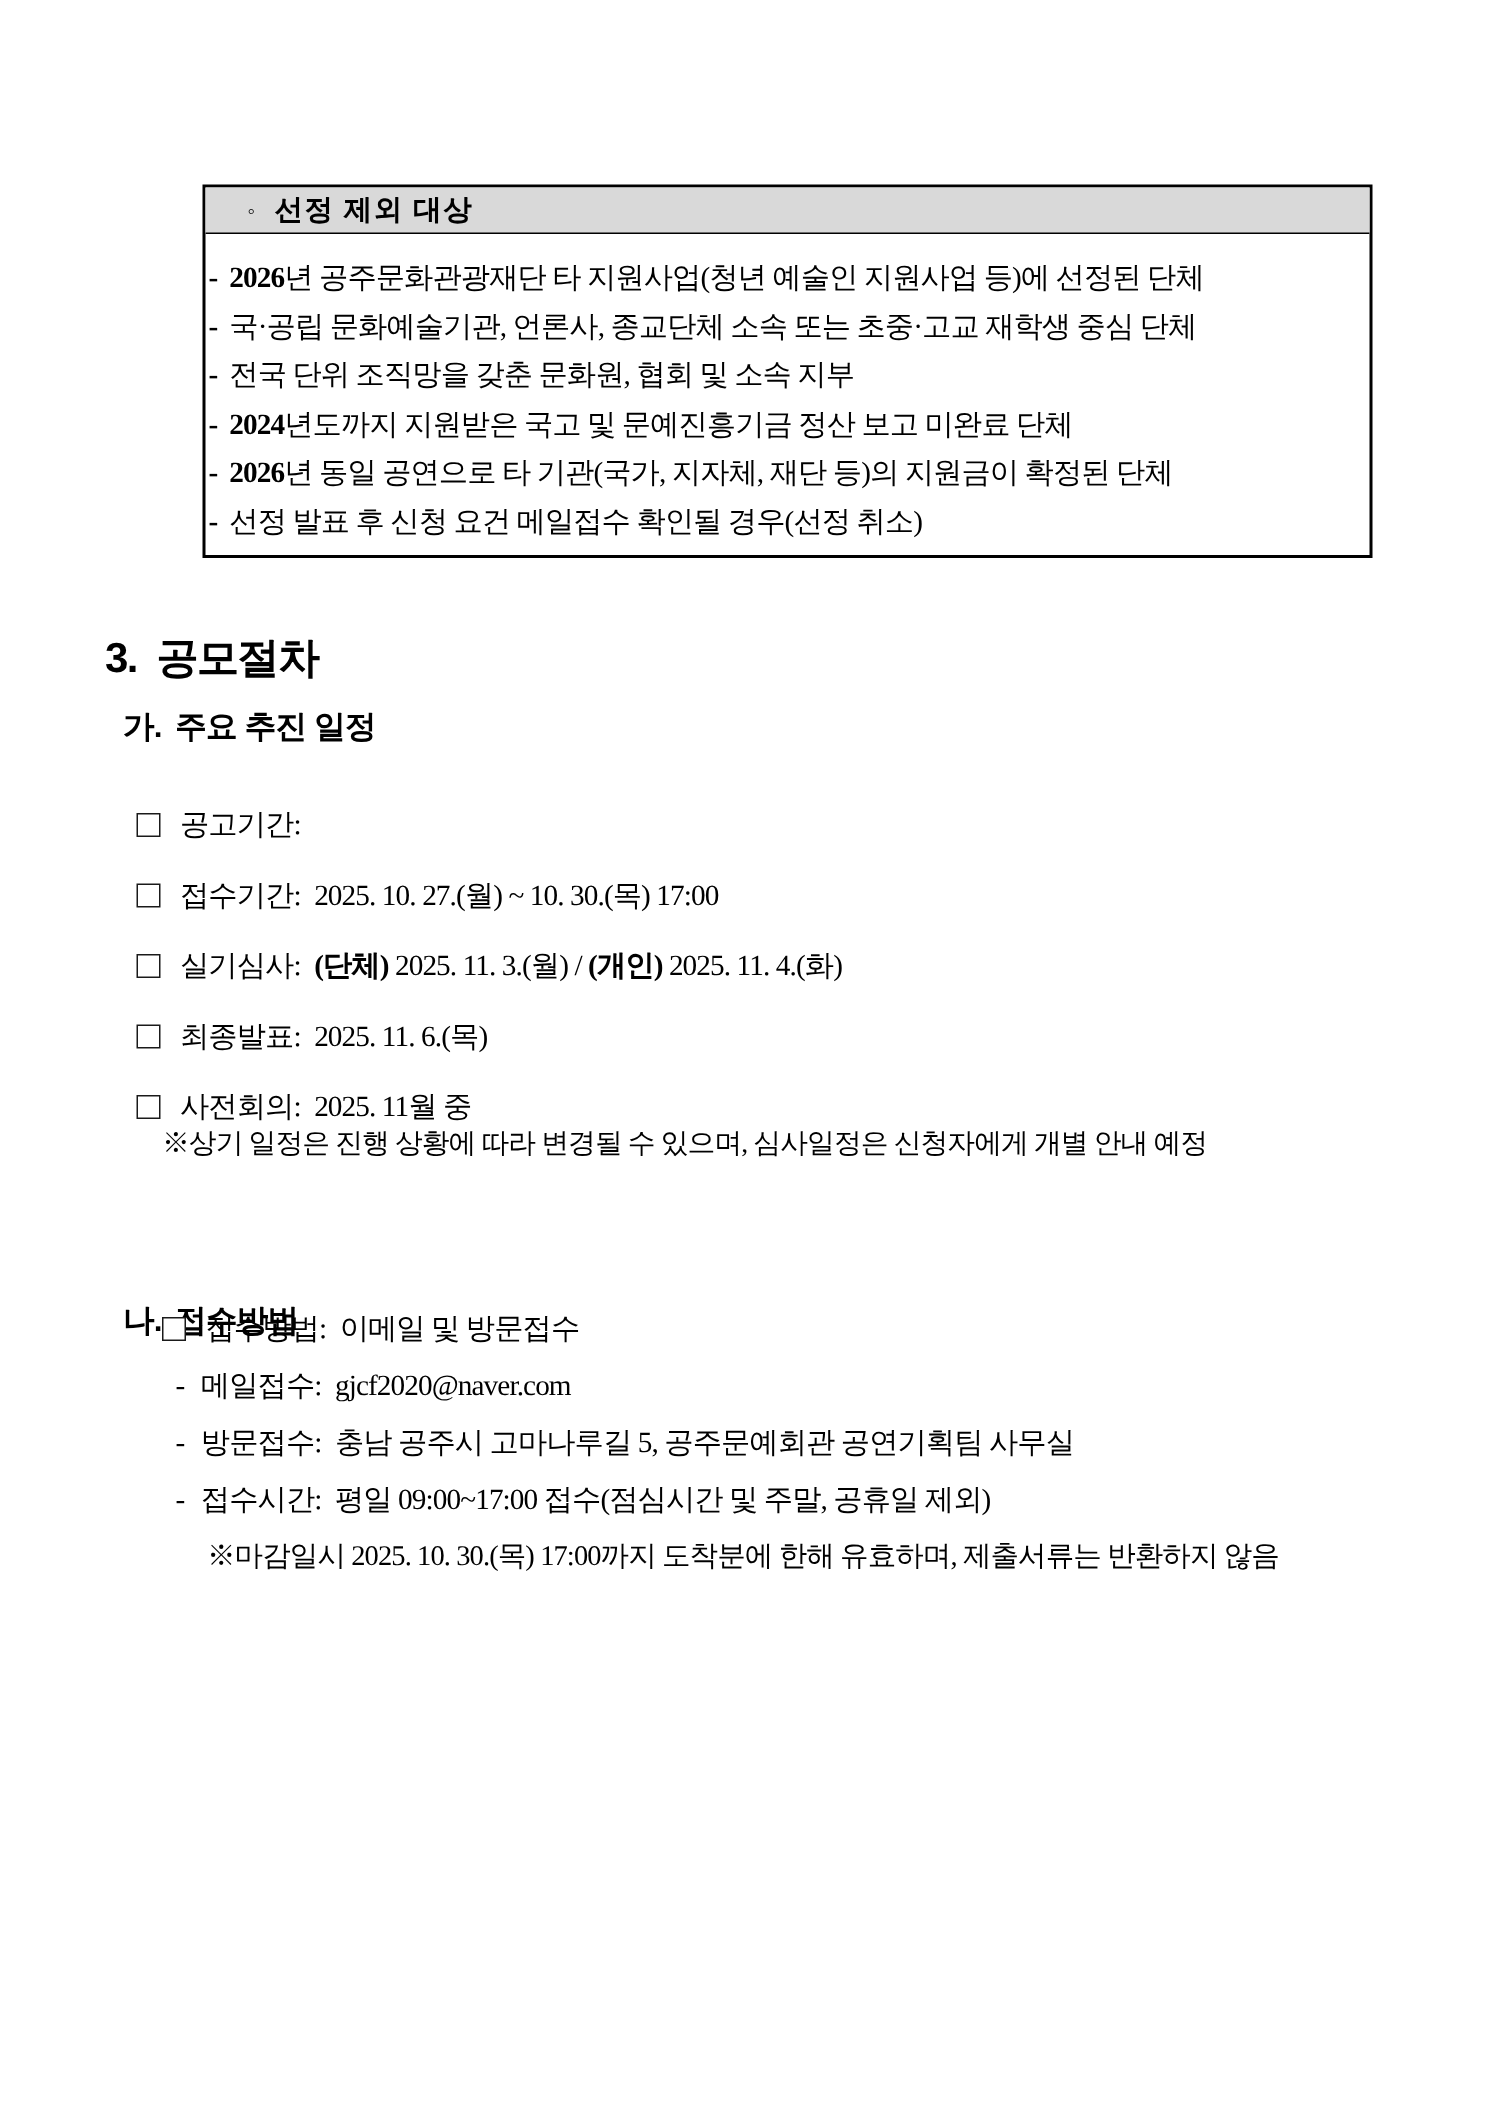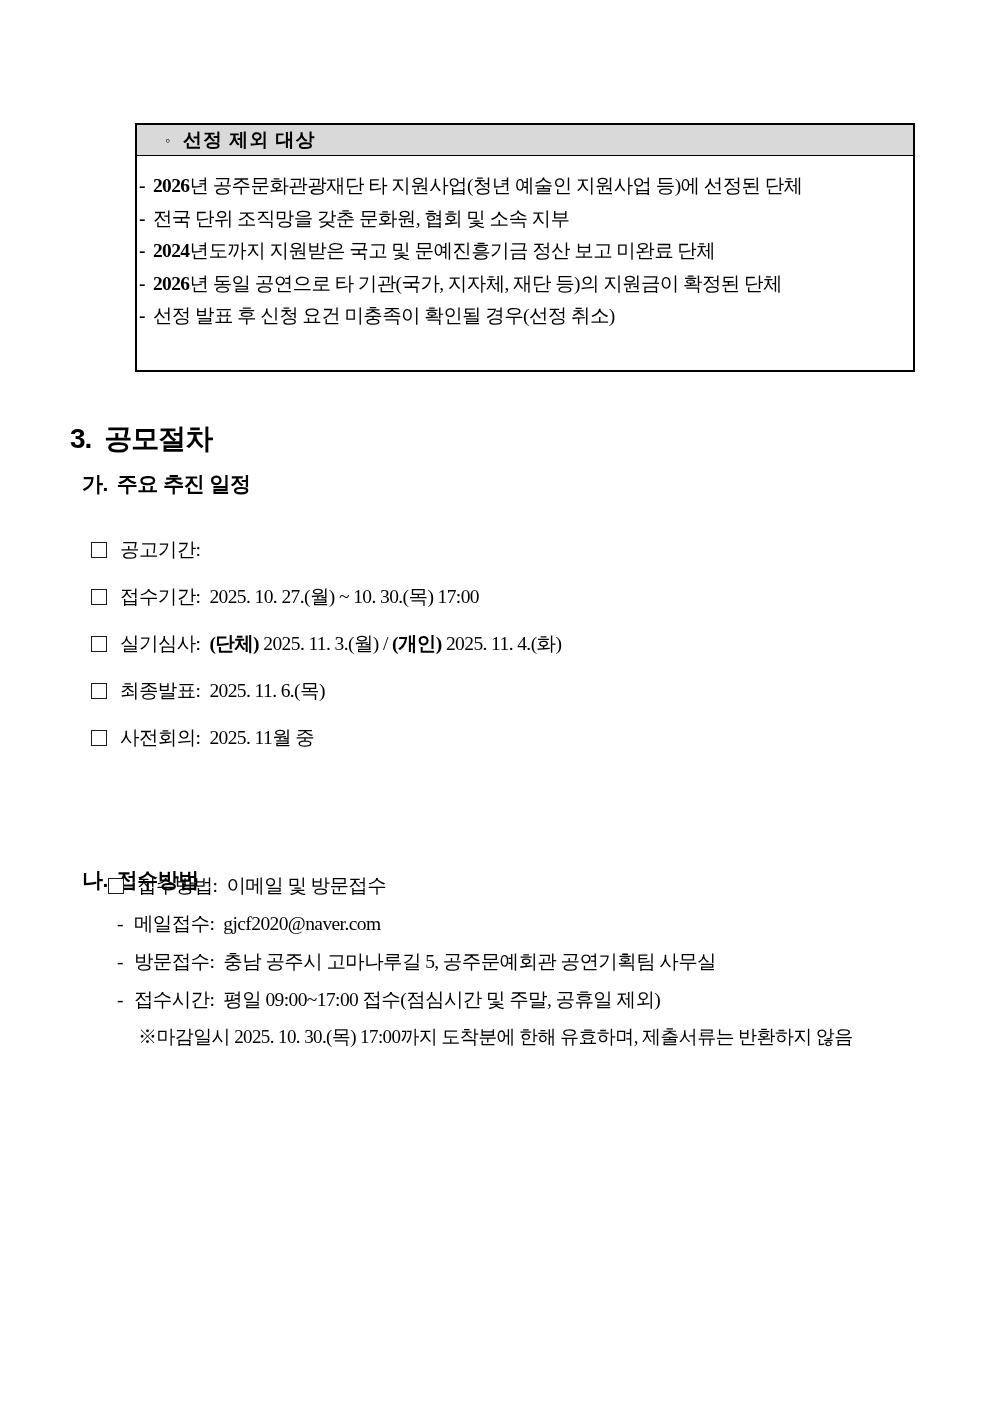--- a/index.html
+++ b/index.html
@@ -80,30 +80,33 @@
   <section class="exclusion-box">
     <div class="box-header">
       <span class="bullet">◦</span>
       <span>선정 제외 대상</span>
     </div>
     <div class="box-body">
       <div class="box-line">
         <span class="dash">-</span><span class="yr">2026</span><span>년 공주문화관광재단 타 지원사업(청년 예술인 지원사업 등)에 선정된 단체</span>
       </div>
       <div class="box-line">
+        <span class="dash">-</span><span class="yr"></span><span>국·공립 문화예술기관, 언론사, 종교단체 소속 또는 초중·고교 재학생 중심 단체</span>
+      </div>
+      <div class="box-line">
         <span class="dash">-</span><span class="yr"></span><span>전국 단위 조직망을 갖춘 문화원, 협회 및 소속 지부</span>
       </div>
       <div class="box-line">
         <span class="dash">-</span><span class="yr">2024</span><span>년도까지 지원받은 국고 및 문예진흥기금 정산 보고 미완료 단체</span>
       </div>
       <div class="box-line">
         <span class="dash">-</span><span class="yr">2026</span><span>년 동일 공연으로 타 기관(국가, 지자체, 재단 등)의 지원금이 확정된 단체</span>
       </div>
       <div class="box-line">
-        <span class="dash">-</span><span class="yr"></span><span>선정 발표 후 신청 요건 미충족이 확인될 경우(선정 취소)</span>
+        <span class="dash">-</span><span class="yr"></span><span>선정 발표 후 신청 요건 메일접수 확인될 경우(선정 취소)</span>
       </div>
     </div>
   </section>
 
   <h1 class="sec-title">
     <span class="num">3.</span><span>공모절차</span>
   </h1>
 
   <h2 class="sub-title sub-ga">
     <span class="num">가.</span><span>주요 추진 일정</span>
@@ -129,20 +132,21 @@
       <span class="lbl">최종발표:</span>
       <span class="val"><span>2025. 11. 6.(목)</span><b></b><span></span><b></b><span></span></span>
     </div>
     <div class="sched-row">
       <span class="checkbox"></span>
       <span class="lbl">사전회의:</span>
       <span class="val"><span>2025. 11월 중</span><b></b><span></span><b></b><span></span></span>
     </div>
   </div>
 
+  <p class="note ga-note">※상기 일정은 진행 상황에 따라 변경될 수 있으며, 심사일정은 신청자에게 개별 안내 예정</p>
 
   <h2 class="sub-title sub-na">
     <span class="num">나.</span><span>접수방법</span>
   </h2>
 
   <div class="method">
     <div class="method-head">
       <span class="checkbox"></span>
       <span class="lbl">접수방법:</span>
       <span class="val">이메일 및 방문접수</span>

